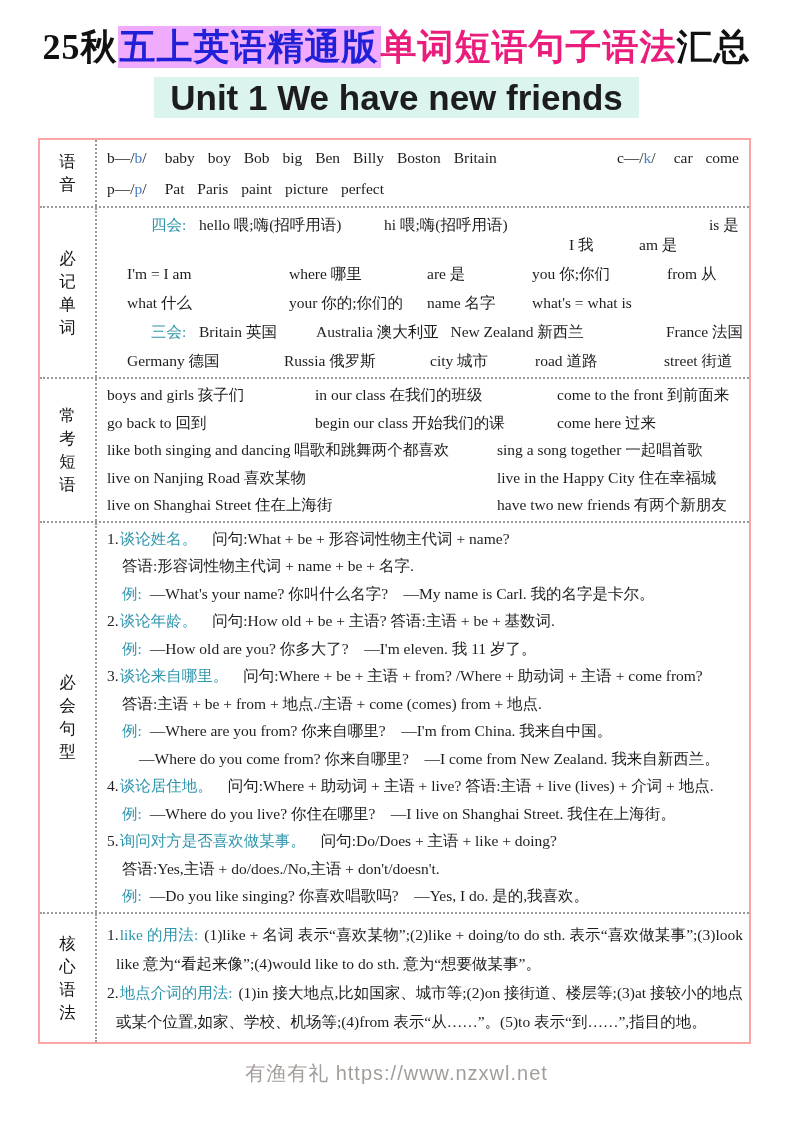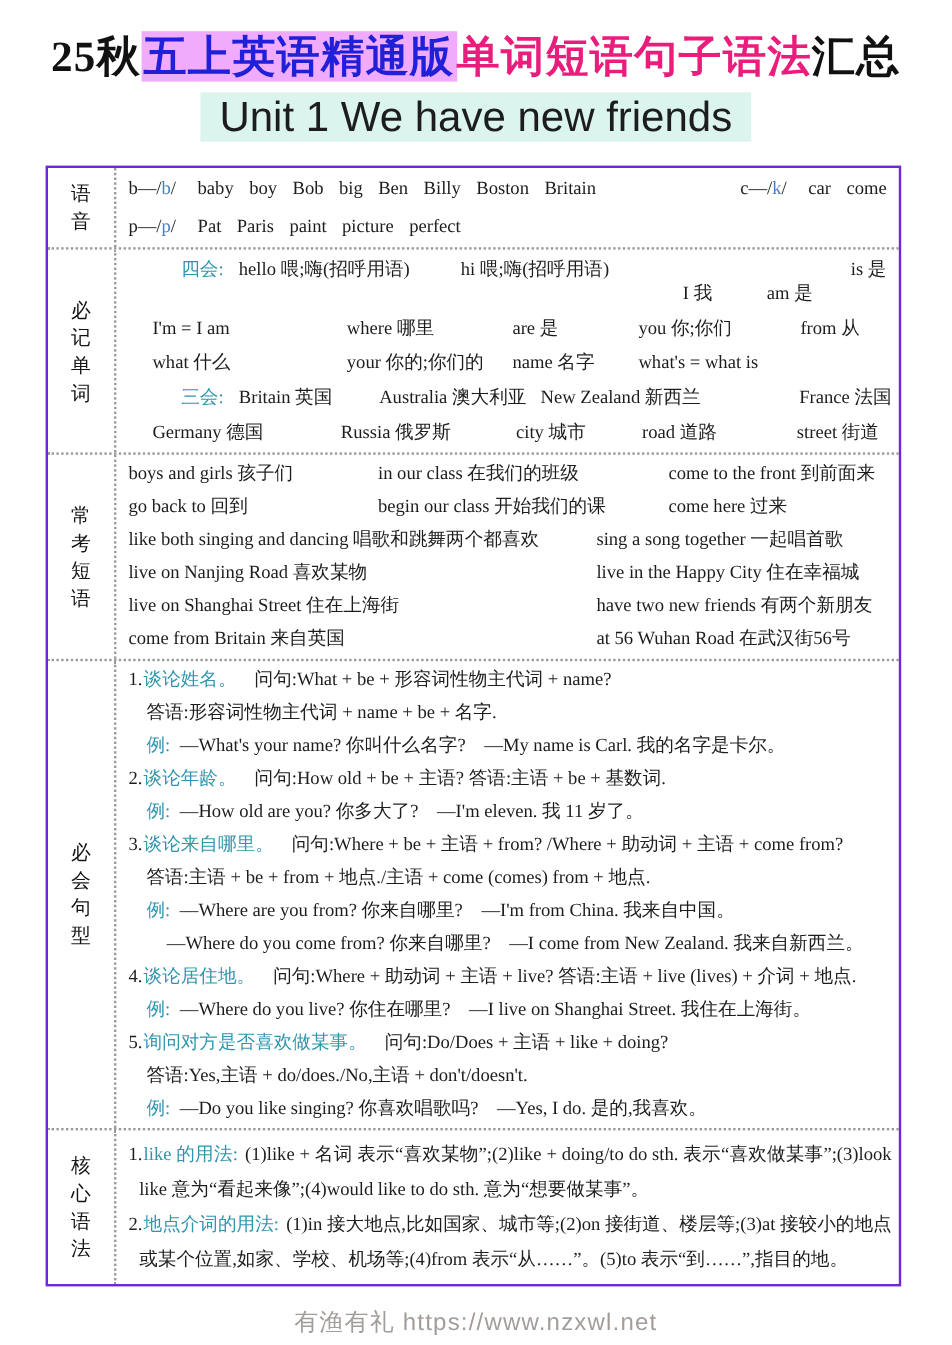--- a/index.html
+++ b/index.html
@@ -10,27 +10,27 @@
   }
   
   .title1{
     text-align:center;margin-top:24px;font-size:36px;font-weight:bold;
     letter-spacing:1px;line-height:46px;white-space:nowrap;
   }
   .t-black{color:#111;}
   .t-blue{color:#2020d8;background:#f0abfc;padding:1px 2px;}
   .t-magenta{color:#ea1c7c;}
   .title2{
-    text-align:center;margin-top:6px;font-size:35px;font-weight:normal;
+    text-align:center;margin-top:6px;font-size:35px;font-weight:bold;
     font-family:"Liberation Sans","DejaVu Sans",sans-serif;line-height:44px;
   }
   .t2-hl{background:#dcf4ee;padding:1px 16px;}
   
   .sheet{
-    margin:18px 0 0 38px;width:713px;border:2px solid #6d28d9;
+    margin:18px 0 0 38px;width:713px;border:2px solid #fca5a5;
     box-sizing:border-box;background:#fff;
   }
   .trow{display:flex;align-items:stretch;}
   .trow + .trow{border-top:2px dotted #9a9a9a;}
   .tlabel{
     flex:0 0 55px;border-right:2px dotted #9a9a9a;
     display:flex;align-items:center;justify-content:center;
   }
   .vert{width:19px;text-align:center;font-size:16.5px;line-height:23px;color:#141414;}
   .tcontent{flex:1;min-width:0;padding:2px 6px 2px 10px;}
@@ -163,24 +163,20 @@
         <span class="vc wfill">sing a song together 一起唱首歌</span>
       </div>
       <div class="prow">
         <span class="vc pcw">live on Nanjing Road 喜欢某物</span>
         <span class="vc wfill">live in the Happy City 住在幸福城</span>
       </div>
       <div class="prow">
         <span class="vc pcw">live on Shanghai Street 住在上海街</span>
         <span class="vc wfill">have two new friends 有两个新朋友</span>
       </div>
-      <div class="prow">
-        <span class="vc pcw">come from Britain 来自英国</span>
-        <span class="vc wfill">at 56 Wuhan Road 在武汉街56号</span>
-      </div>
     </div>
   </div>
 
   <div class="trow">
     <div class="tlabel">
       <div class="vert">必会句型</div>
     </div>
     <div class="tcontent">
       <div class="pline">
         <span class="num">1.</span><span class="acc topic">谈论姓名。</span><span>问句:What + be + 形容词性物主代词 + name?</span>

